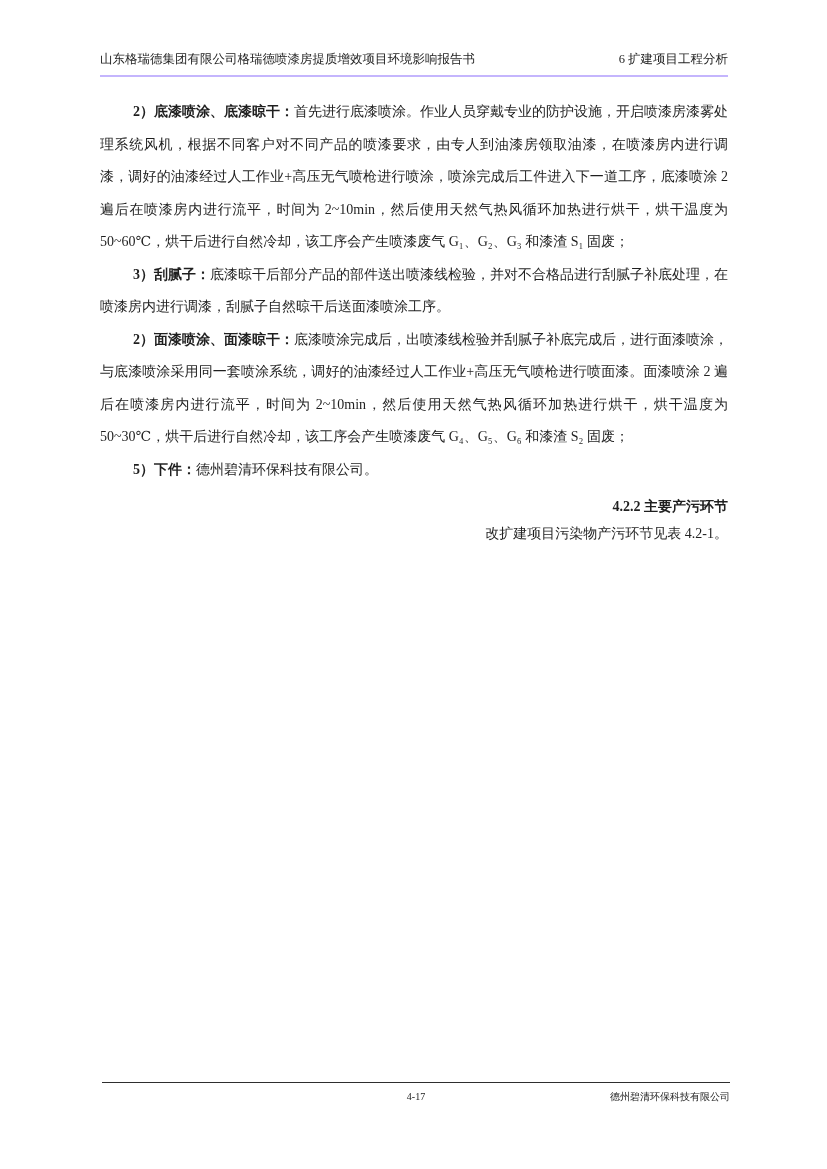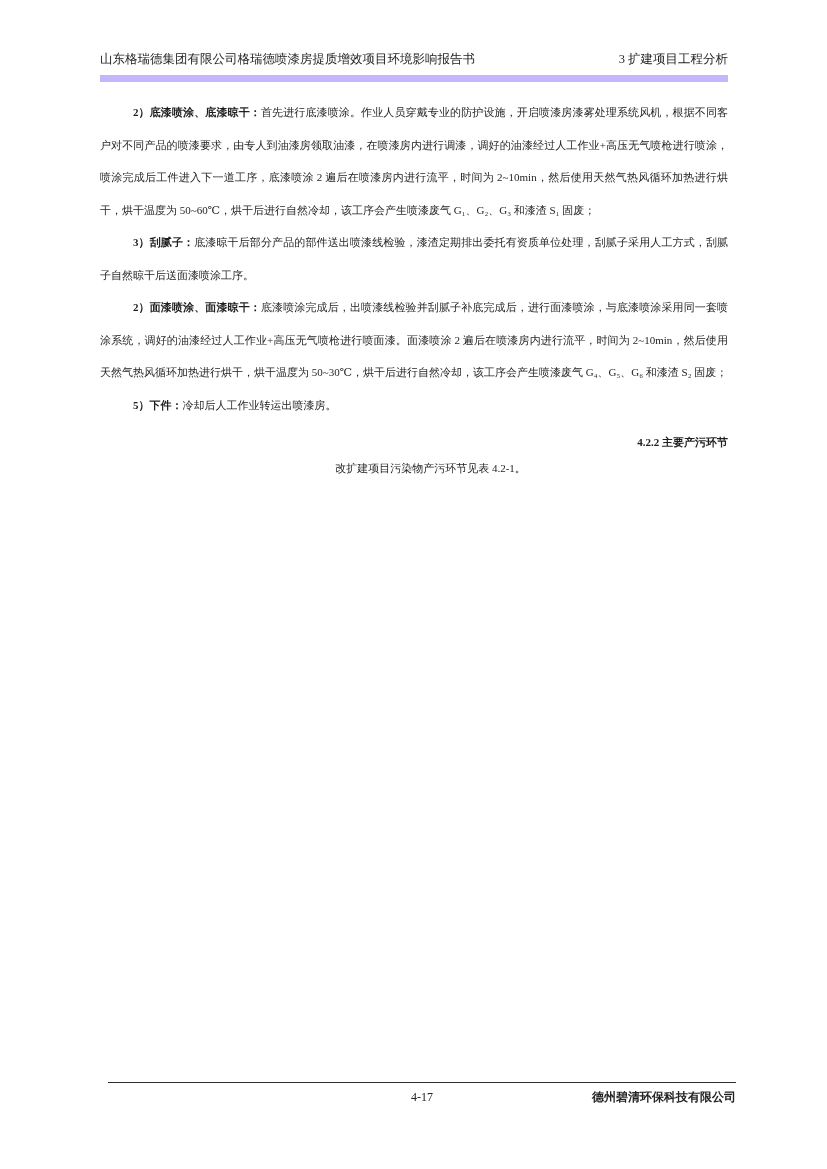--- a/index.html
+++ b/index.html
@@ -23,29 +23,29 @@
     top: 51px;
     left: 100px;
     width: 628px;
     display: flex;
     justify-content: space-between;
     align-items: flex-end;
     font-size: 12.5px;
     line-height: 17px;
     color: #232323;
     padding-bottom: 7px;
-    border-bottom: 7px solid #c4b5fd;
+    border-bottom: 2px solid #c4b5fd;
   }
   
   .body-text {
     position: absolute;
     top: 96px;
     left: 100px;
     width: 628px;
-    font-size: 11px;
+    font-size: 14px;
     line-height: 32.5px;
     text-align: justify;
     text-justify: inter-ideograph;
   }
   .body-text p, .body-text .sec {
     margin: 0;
     padding: 0;
   }
   .para {
     text-indent: 33px;
@@ -56,64 +56,63 @@
   .section-heading {
     font-weight: bold;
     text-indent: 0;
     margin-top: 8px !important;
     line-height: 26px;
     text-align: right;
   }
   .closing {
     text-indent: 33px;
     line-height: 27px;
-    text-align: center;
+    text-align: right;
   }
   
   .footer {
     position: absolute;
     top: 1082px;
-    left: 108px;
+    left: 102px;
     width: 628px;
     border-top: 1.5px solid #2e2e2e;
     padding-top: 5px;
-    font-size: 12px;
+    font-size: 10px;
     line-height: 16px;
     color: #232323;
     height: 24px;
   }
   .footer-page {
     position: absolute;
     left: 0;
     right: 0;
     top: 6px;
     text-align: center;
   }
   .footer-company {
     position: absolute;
     right: 0;
     top: 6px;
-    font-weight: bold;
   }
 </style>
 </head>
 <body>
 
 <div class="page">
 
   <div class="header">
     <span>山东格瑞德集团有限公司格瑞德喷漆房提质增效项目环境影响报告书</span>
-    <span>3 扩建项目工程分析</span>
+    <span>6 扩建项目工程分析</span>
   </div>
 
   <div class="body-text">
     <p class="para"><span class="lead">2）底漆喷涂、底漆晾干：</span><span>首先进行底漆喷涂。作业人员穿戴专业的防护设施，开启喷漆房漆雾处理系统风机，根据不同客户对不同产品的喷漆要求，由专人到油漆房领取油漆，在喷漆房内进行调漆，调好的油漆经过人工作业+高压无气喷枪进行喷涂，喷涂完成后工件进入下一道工序，底漆喷涂 2 遍后在喷漆房内进行流平，时间为 2~10min，然后使用天然气热风循环加热进行烘干，烘干温度为 50~60℃，烘干后进行自然冷却，该工序会产生喷漆废气 G₁、G₂、G₃ 和漆渣 S₁ 固废；</span></p>
-    <p class="para"><span class="lead">3）刮腻子：</span><span>底漆晾干后部分产品的部件送出喷漆线检验，漆渣定期排出委托有资质单位处理，刮腻子采用人工方式，刮腻子自然晾干后送面漆喷涂工序。</span></p>
+    <p class="para"><span class="lead">3）刮腻子：</span><span>底漆晾干后部分产品的部件送出喷漆线检验，并对不合格品进行刮腻子补底处理，在喷漆房内进行调漆，刮腻子自然晾干后送面漆喷涂工序。</span></p>
     <p class="para"><span class="lead">2）面漆喷涂、面漆晾干：</span><span>底漆喷涂完成后，出喷漆线检验并刮腻子补底完成后，进行面漆喷涂，与底漆喷涂采用同一套喷涂系统，调好的油漆经过人工作业+高压无气喷枪进行喷面漆。面漆喷涂 2 遍后在喷漆房内进行流平，时间为 2~10min，然后使用天然气热风循环加热进行烘干，烘干温度为 50~30℃，烘干后进行自然冷却，该工序会产生喷漆废气 G₄、G₅、G₆ 和漆渣 S₂ 固废；</span></p>
-    <p class="para"><span class="lead">5）下件：</span><span>冷却后人工作业转运出喷漆房。</span></p>
+    <p class="para"><span class="lead">5）下件：</span><span>德州碧清环保科技有限公司。</span></p>
     <div class="sec section-heading">4.2.2 主要产污环节</div>
     <p class="closing">改扩建项目污染物产污环节见表 4.2-1。</p>
   </div>
 
   <div class="footer">
     <span class="footer-page">4-17</span>
     <span class="footer-company">德州碧清环保科技有限公司</span>
   </div>
 
 </div>

